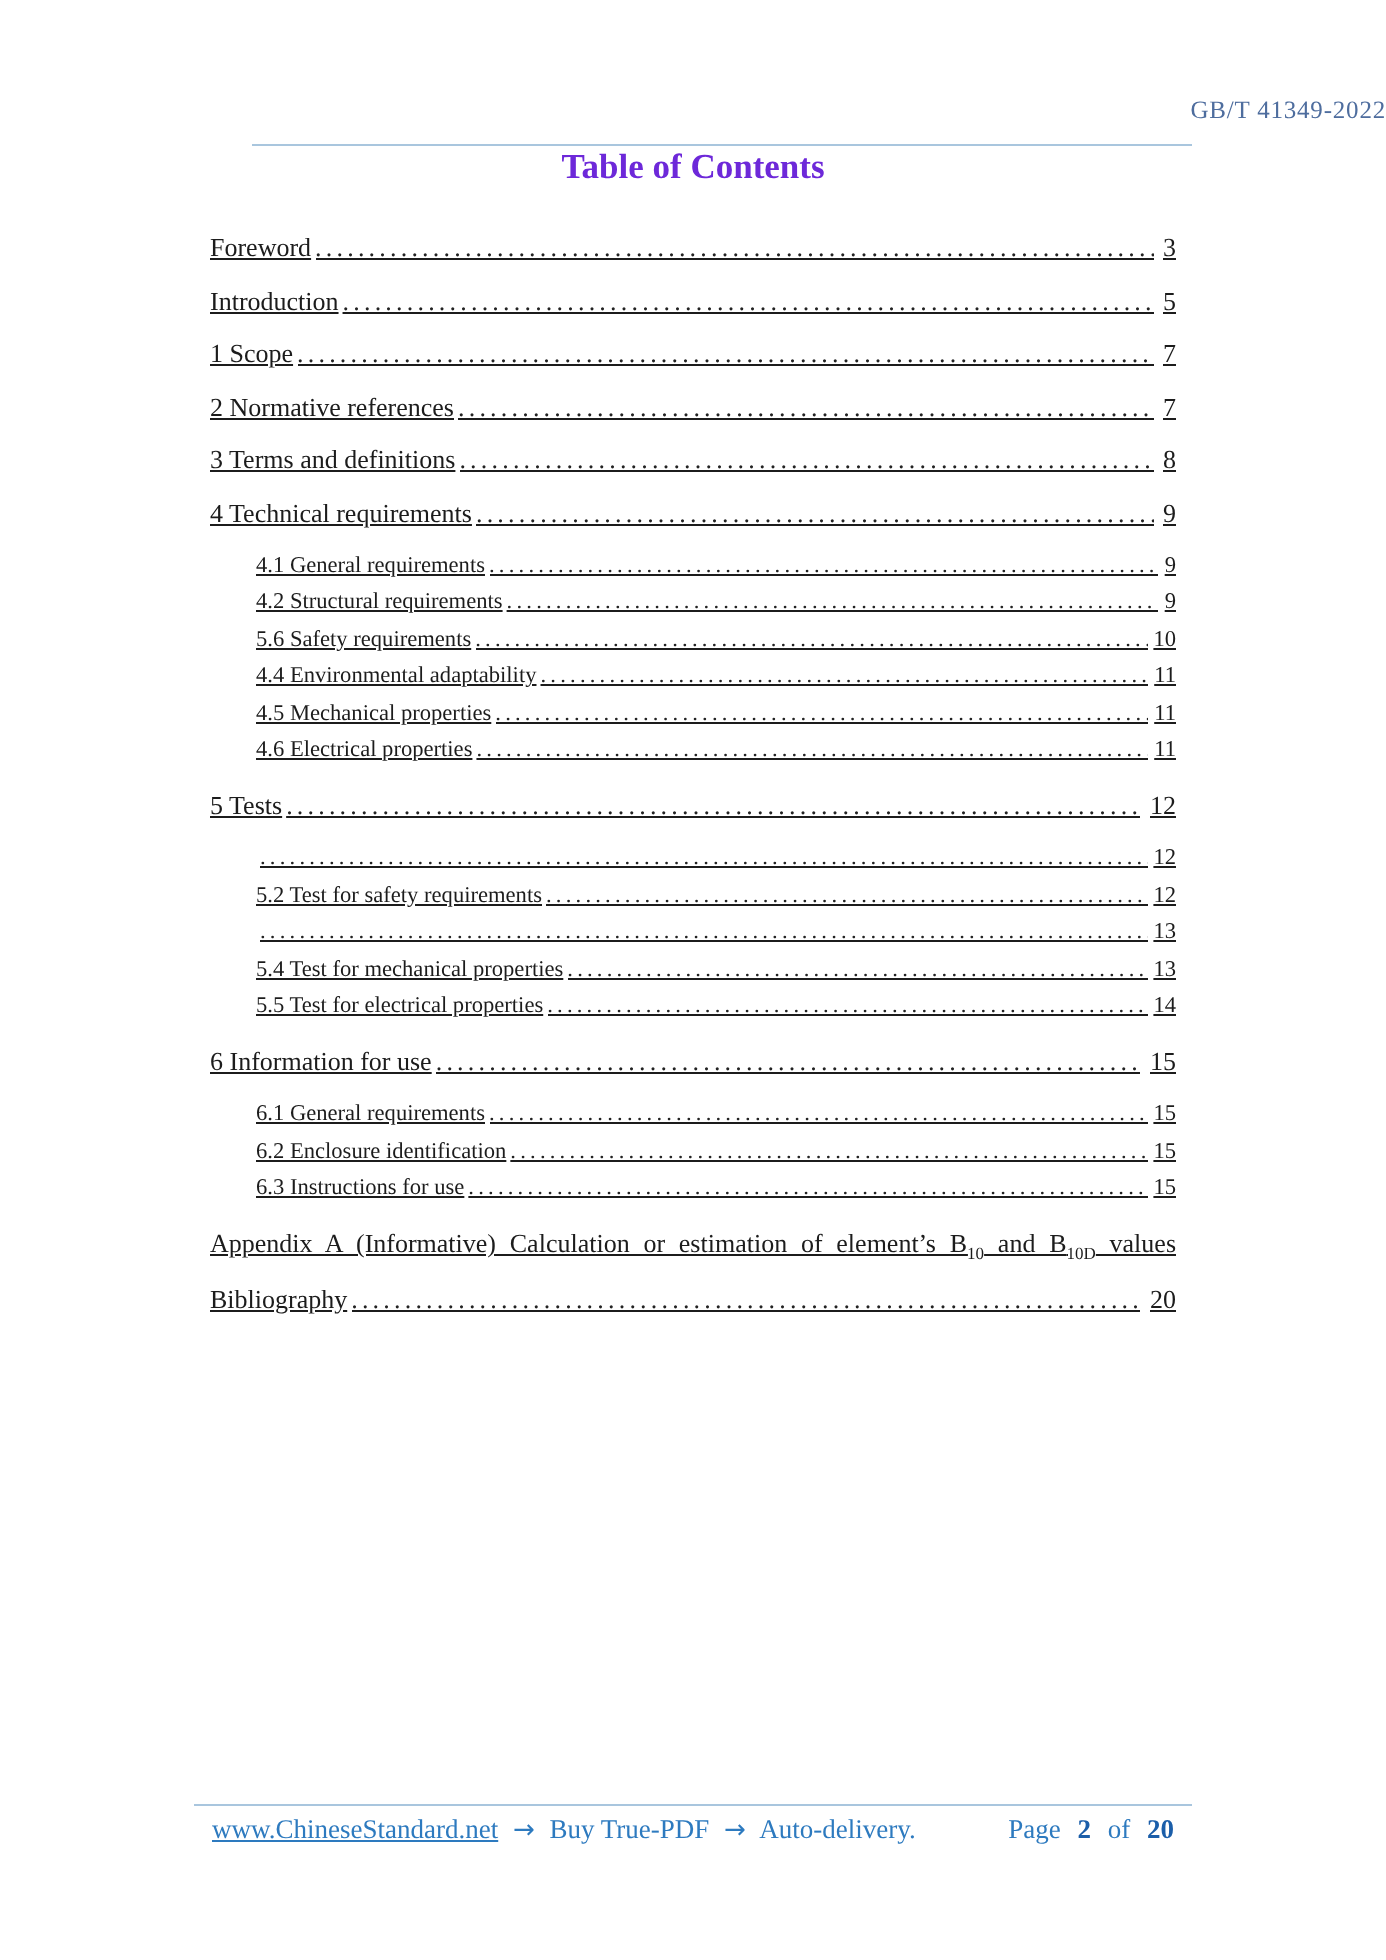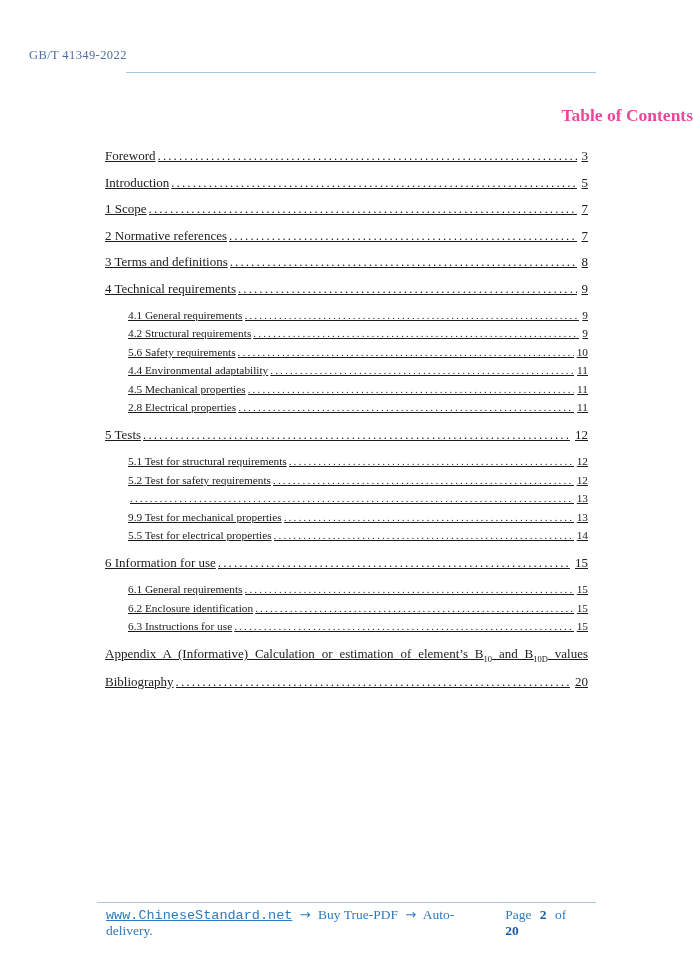--- a/index.html
+++ b/index.html
@@ -9,40 +9,39 @@
     height: 980px;
     margin: 0 auto;
     background: #ffffff;
     font-family: "Liberation Serif", "DejaVu Serif", serif;
     color: var(--text, #1c1c1c);
     overflow: hidden;
     box-sizing: border-box;
   }
 
   
-  .header { padding-top: 48px; text-align: left; padding-left: 29px; }
+  .header { padding-top: 48px; text-align: right; padding-left: 29px; }
   .doc-number {
     color: var(--header_blue, #4e6d9e);
     font-size: 12.5px;
     letter-spacing: 0.4px;
   }
   .header-rule {
     margin: 9px 97px 0 97px;
     border: 0;
     border-top: 1px solid var(--rule_blue, #a9c6de);
     height: 0;
   }
 
   
   .title {
-    margin-top: 32px;
-    text-align: right;
+    text-align: center;
     font-size: 17.5px;
     font-weight: bold;
-    color: #ec4899;
+    color: #6d28d9;
   }
 
   
   .toc { margin: 21px 105px 0 105px; text-decoration: underline; }
   .row { display: flex; align-items: baseline; }
   .lvl1 { font-size: 13px; margin: 9.5px 0; line-height: 17px; }
   .lvl2 { font-size: 11.3px; line-height: 18.4px; margin-left: 23px; align-items: flex-end; }
   .lbl { white-space: nowrap; }
   .leader {
     flex: 1 1 auto;
@@ -83,21 +82,20 @@
     align-items: baseline;
     padding: 4px 9px 0 9px;
     font-size: 13.5px;
     color: var(--accent_blue, #2d7abf);
   }
   .footer-left span, .footer-left a { margin-right: 4px; }
   .site {
     color: var(--accent_blue, #2d7abf);
     text-decoration: underline;
     cursor: pointer;
-    font-family: Liberation Mono, monospace;
   }
   .arrow-icon { font-family: "DejaVu Sans", sans-serif; font-size: 13px; }
   .footer-right span { margin-left: 5px; }
   .pg-num {
     font-weight: bold;
     color: var(--accent_blue_dark, #1b5ea9);
   }
 </style>
 </head>
 <body>
@@ -173,50 +171,49 @@
       <span class="pg">11</span>
     </div>
 
     <div class="row lvl2">
       <span class="lbl">4.5 Mechanical properties</span>
       <span class="leader"></span>
       <span class="pg">11</span>
     </div>
 
     <div class="row lvl2">
-      <span class="lbl">2.8 Electrical properties</span>
+      <span class="lbl">4.6 Electrical properties</span>
       <span class="leader"></span>
       <span class="pg">11</span>
     </div>
 
     <div class="row lvl1">
       <span class="lbl">5 Tests</span>
       <span class="leader"></span>
       <span class="pg">12</span>
     </div>
 
     <div class="row lvl2">
-      <span class="lbl">5.1 Test for structural requirements</span>
       <span class="leader"></span>
       <span class="pg">12</span>
     </div>
 
     <div class="row lvl2">
       <span class="lbl">5.2 Test for safety requirements</span>
       <span class="leader"></span>
       <span class="pg">12</span>
     </div>
 
     <div class="row lvl2">
       <span class="leader"></span>
       <span class="pg">13</span>
     </div>
 
     <div class="row lvl2">
-      <span class="lbl">9.9 Test for mechanical properties</span>
+      <span class="lbl">5.4 Test for mechanical properties</span>
       <span class="leader"></span>
       <span class="pg">13</span>
     </div>
 
     <div class="row lvl2">
       <span class="lbl">5.5 Test for electrical properties</span>
       <span class="leader"></span>
       <span class="pg">14</span>
     </div>
 

